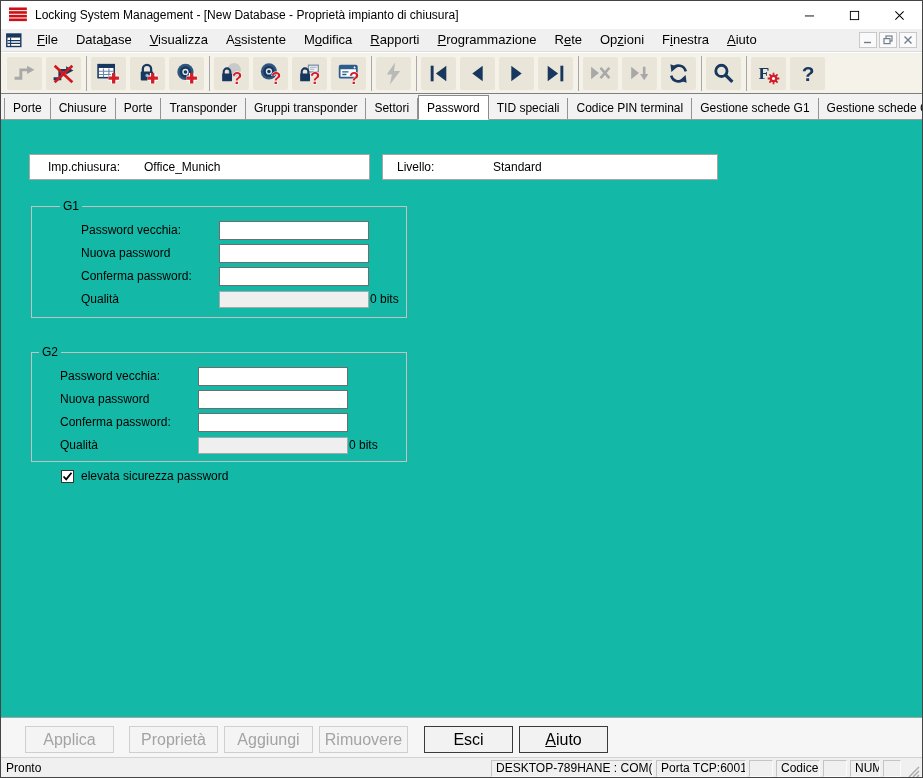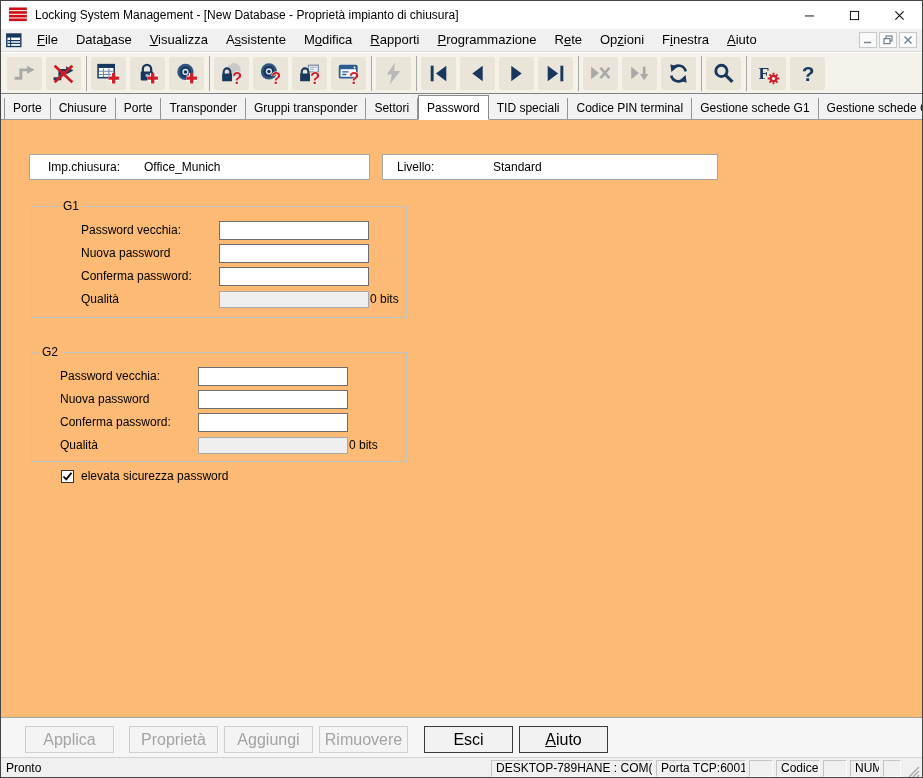--- a/index.html
+++ b/index.html
@@ -33,21 +33,21 @@
   .tb-btn svg { width:25px; height:25px; }
   .tb-sep { width:1px; height:35px; background:#a8a8a8; margin:0 4px 0 1px; flex:0 0 auto; }
 
   
   .tabstrip { position:absolute; left:0; top:93px; right:0; height:26px; background:#f2f2f2; display:flex; align-items:flex-end; padding-left:3px; border-bottom:1px solid #9a9a9a; }
   .tab { height:21px; line-height:20px; padding:0 8px; border-right:1px solid #949494; white-space:nowrap; background:#f2f2f2; }
   .tab:first-child { border-left:1px solid #949494; }
   .tab.active { height:25px; line-height:24px; background:#fff; border:1px solid #8a8a8a; border-bottom:1px solid #fff; margin-bottom:-1px; position:relative; z-index:2; }
 
   
-  .content { position:absolute; left:0; top:119px; right:0; height:597px; background:#fdba74; }
+  .content { position:absolute; left:0; top:119px; right:0; height:597px; background:#14b8a6; }
   .hdr-box { position:absolute; top:34px; height:26px; border:1px solid #a5a5a5; display:flex; align-items:center; background:#fff; }
   .hdr-box.left { left:28px; width:341px; padding-left:18px; }
   .hdr-box.right { left:381px; width:336px; padding-left:14px; }
   .hdr-label { width:96px; }
   .groupbox { position:absolute; left:30px; width:376px; border:1px solid #c2c2c2; }
   .groupbox.g1 { top:79px; height:119px;padding-left:21px; }
   .groupbox.g2 { top:225px; height:117px; }
   .groupbox legend { margin-left:7px; padding:0 3px; font-size:12px; }
   .gb-row { display:flex; align-items:center; height:20px; margin:0 0 3px 28px; }
   .gb-row:first-of-type { margin-top:7px; }

